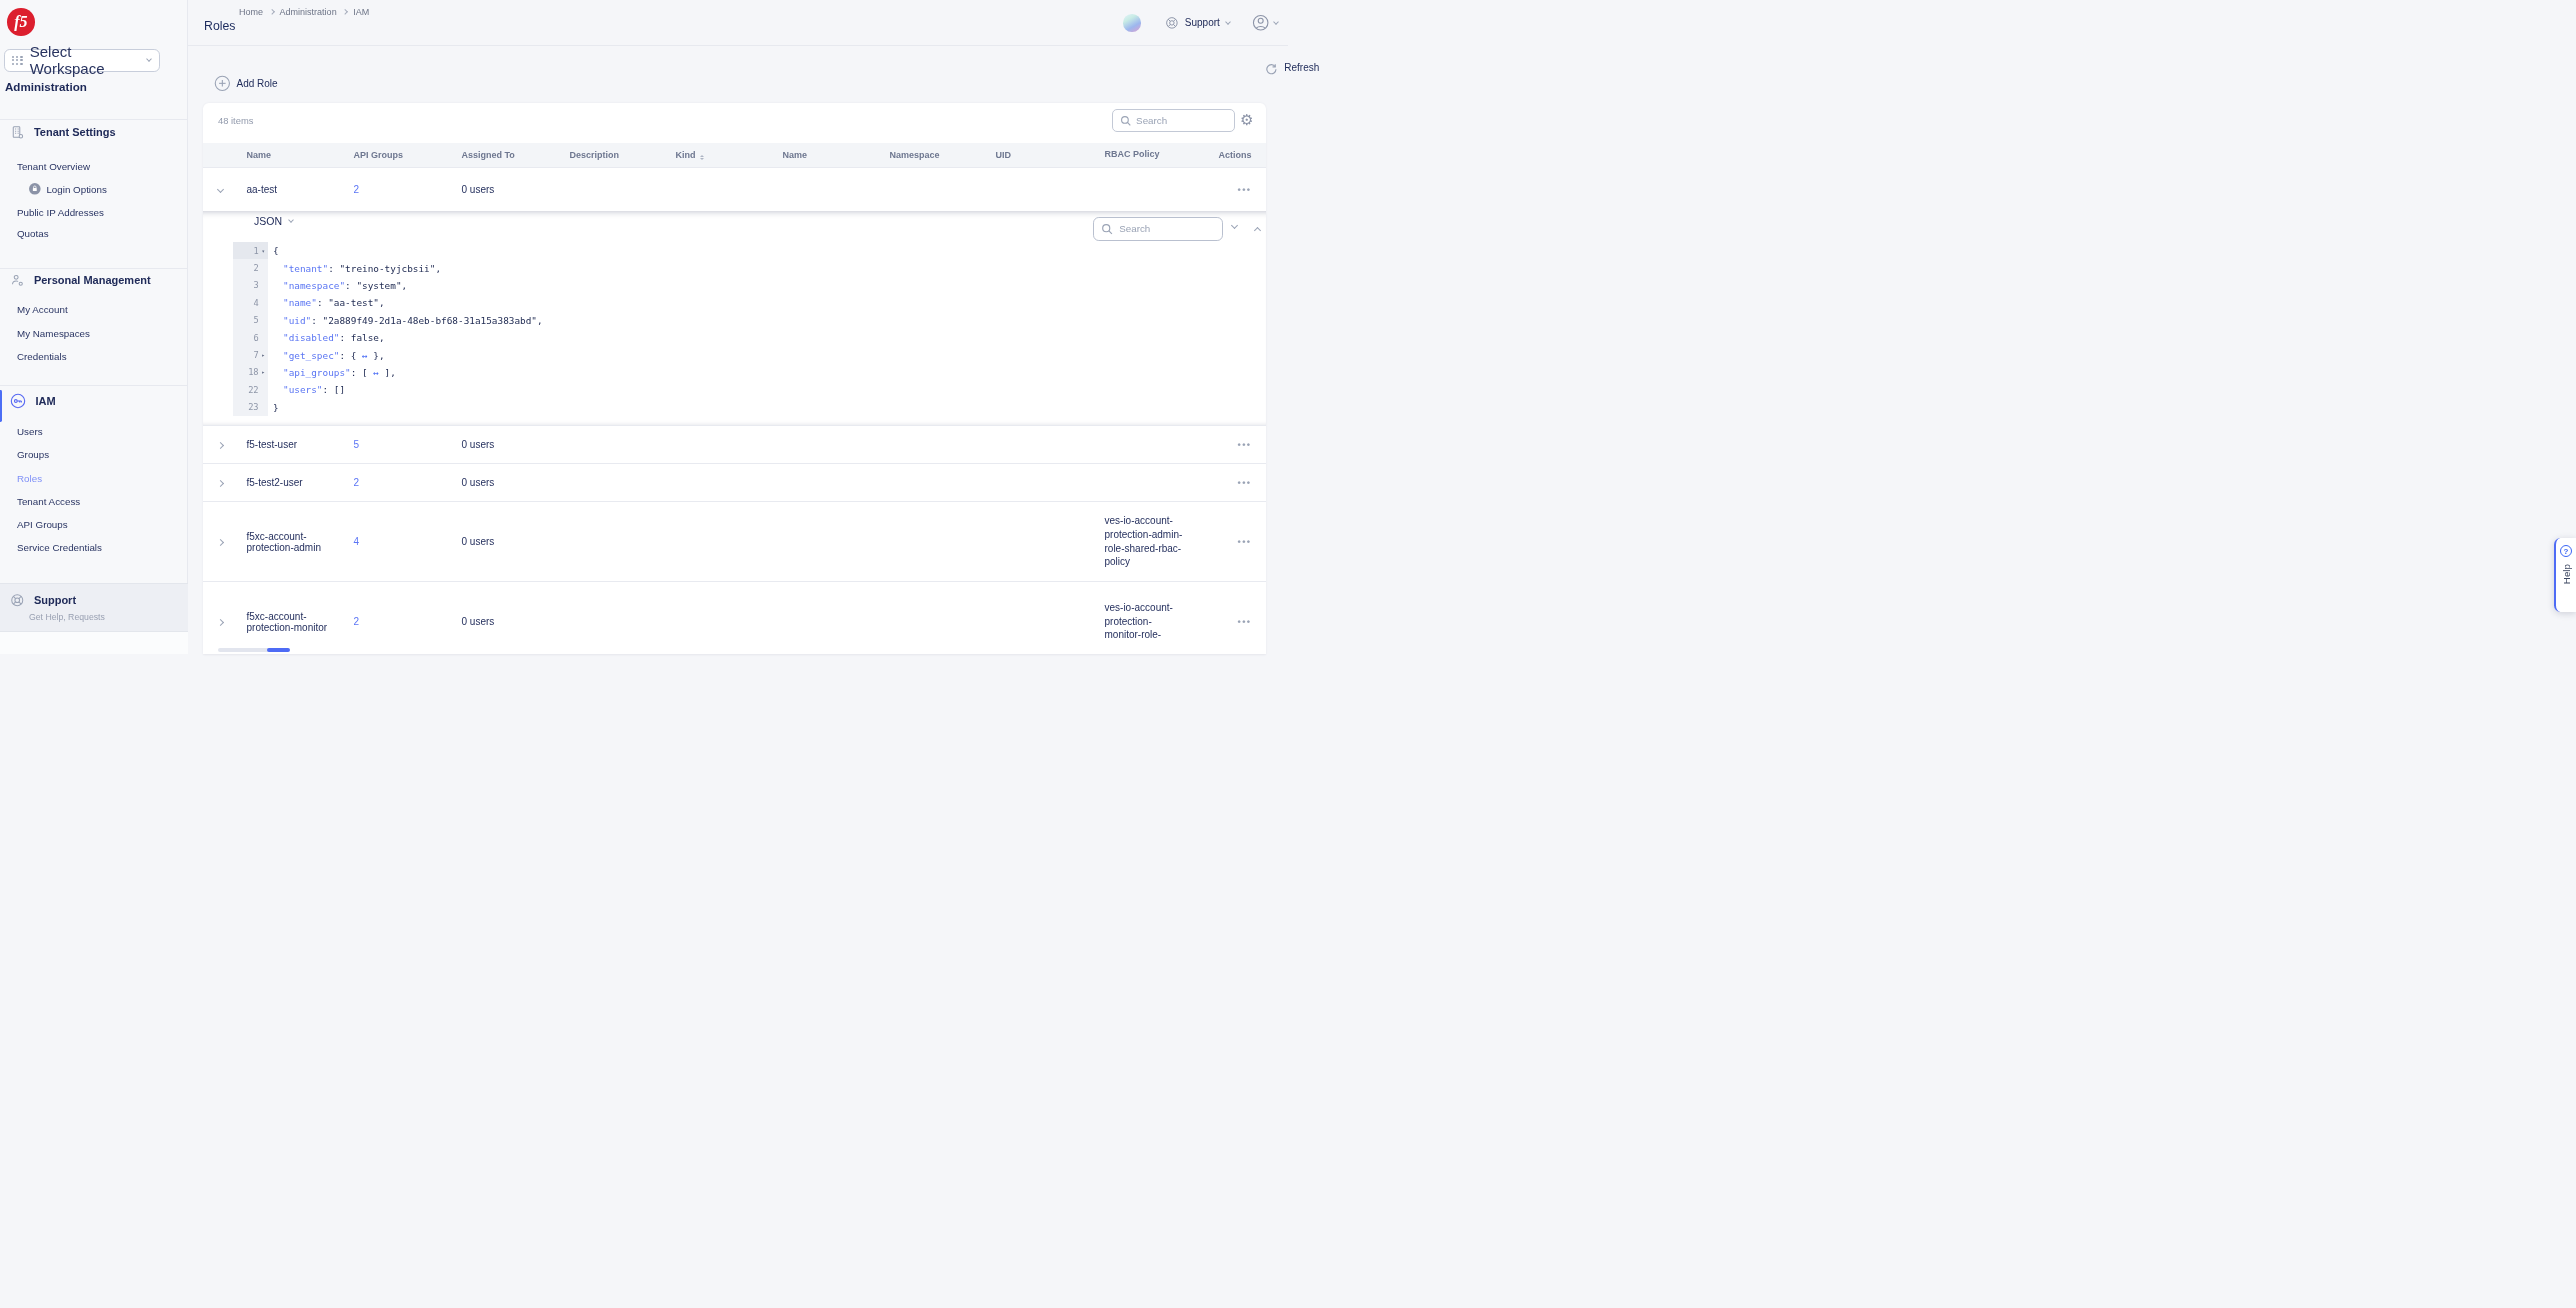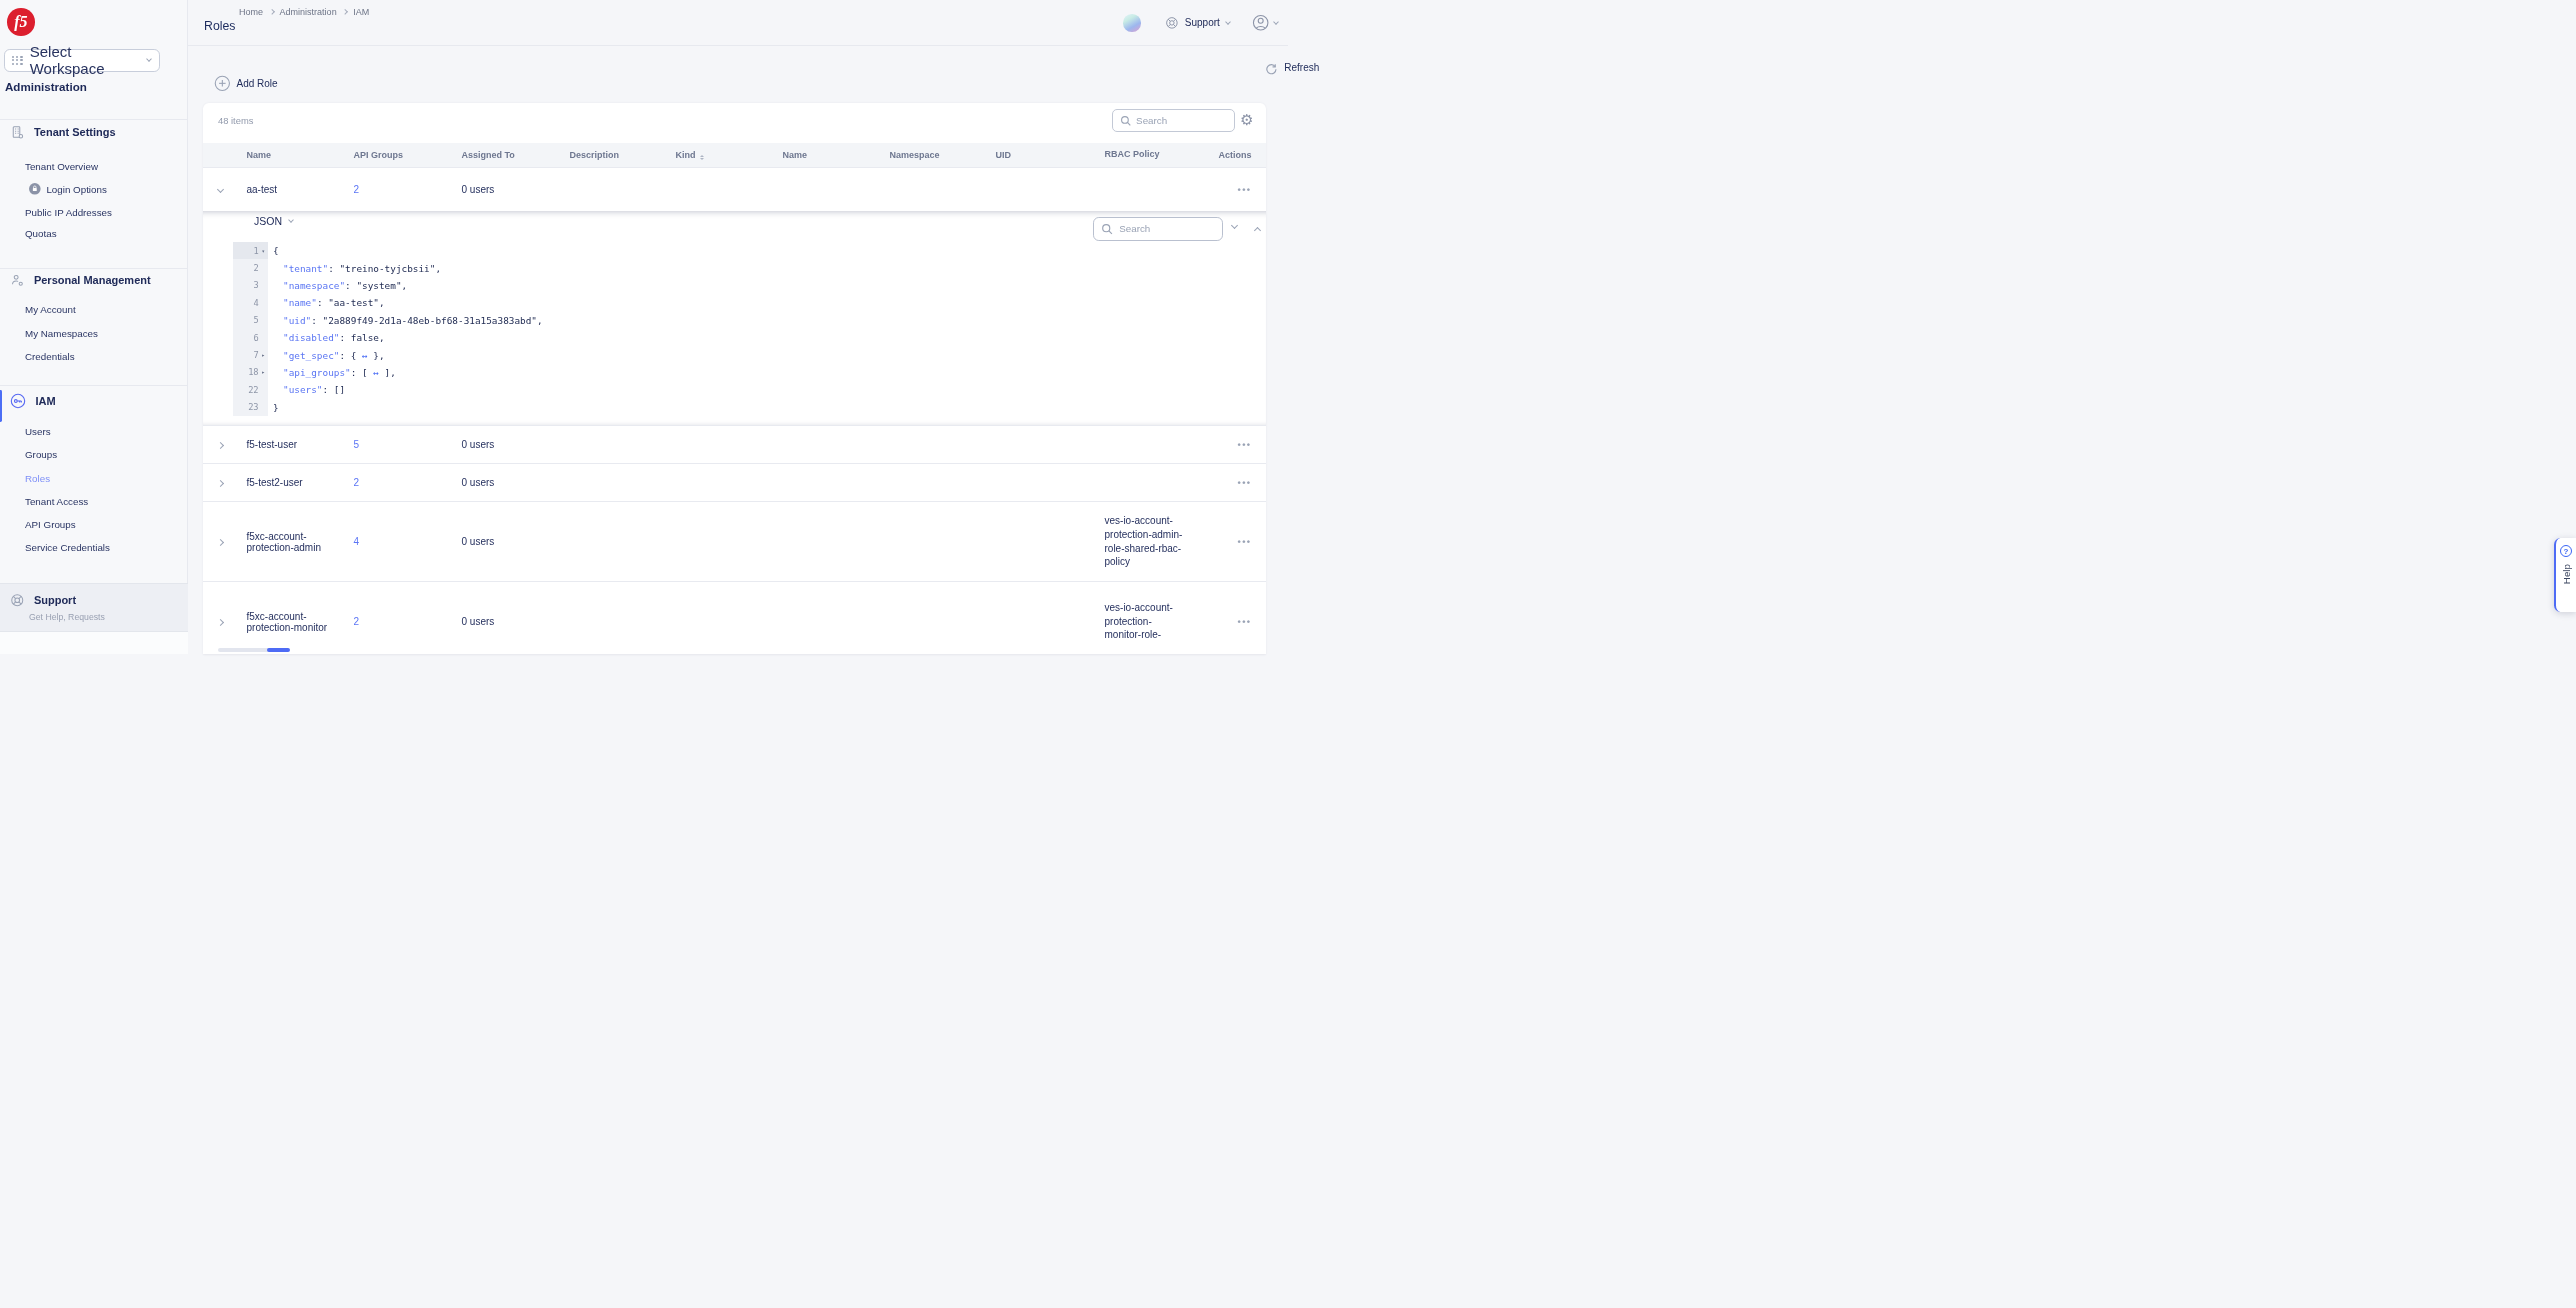--- a/index.html
+++ b/index.html
@@ -14,21 +14,21 @@
     font-family:"Liberation Serif", serif; font-style:italic; font-weight:bold; font-size:16px; }
   .ws-btn { position:absolute; left:3.6px; top:49px; width:156px; height:22.5px; background:#fff;
     border:0.7px solid #c8cedb; border-radius:5.8px; display:flex; align-items:center; padding:0 7.2px; gap:6.5px; cursor:pointer; }
   .ws-btn .lbl { font-size:15px; color:#28335f; flex:1; }
   .grid-dots { display:grid; grid-template-columns:repeat(3,2.9px); grid-gap:1.4px; }
   .grid-dots i { width:2.2px; height:2.2px; border-radius:50%; background:#9aa3b5; }
   .side-heading { position:absolute; left:5px; top:80px; font-size:11.6px; font-weight:bold; color:#1d2857; }
   .divider { position:absolute; left:0; width:188px; height:0.7px; background:#e7e9ef; }
   .sec-head { position:absolute; left:10px; display:flex; align-items:center; gap:9.4px; }
   .sec-head .t { font-size:11px; font-weight:bold; color:#202b59; }
-  .side-item { position:absolute; left:25px; height:22.5px; display:flex; align-items:center;
+  .side-item { position:absolute; left:17px; height:22.5px; display:flex; align-items:center;
     font-size:9.8px; color:#2a3563; cursor:pointer; }
   .side-item.with-badge { left:29px; gap:5.8px; }
   .active-bar { position:absolute; left:0; top:390px; width:2.2px; height:32px; background:#4c6ef5; border-radius:0 1.4px 1.4px 0; }
   .support-strip { position:absolute; left:0; top:583px; width:188px; height:49px; background:#edeff4;
     border-top:0.7px solid #e3e6ec; border-bottom:0.7px solid #e3e6ec; }
   .support-strip .sh { position:absolute; left:10px; top:8.7px; display:flex; gap:9.4px; align-items:center; }
   .support-strip .t { font-size:11px; font-weight:bold; color:#202b59; }
   .support-strip .sub { position:absolute; left:29px; top:27.5px; font-size:8.7px; color:#99a0b2; }
   .below-support { position:absolute; left:0; top:632px; width:188px; height:22px; background:#fbfcfd; }
 

